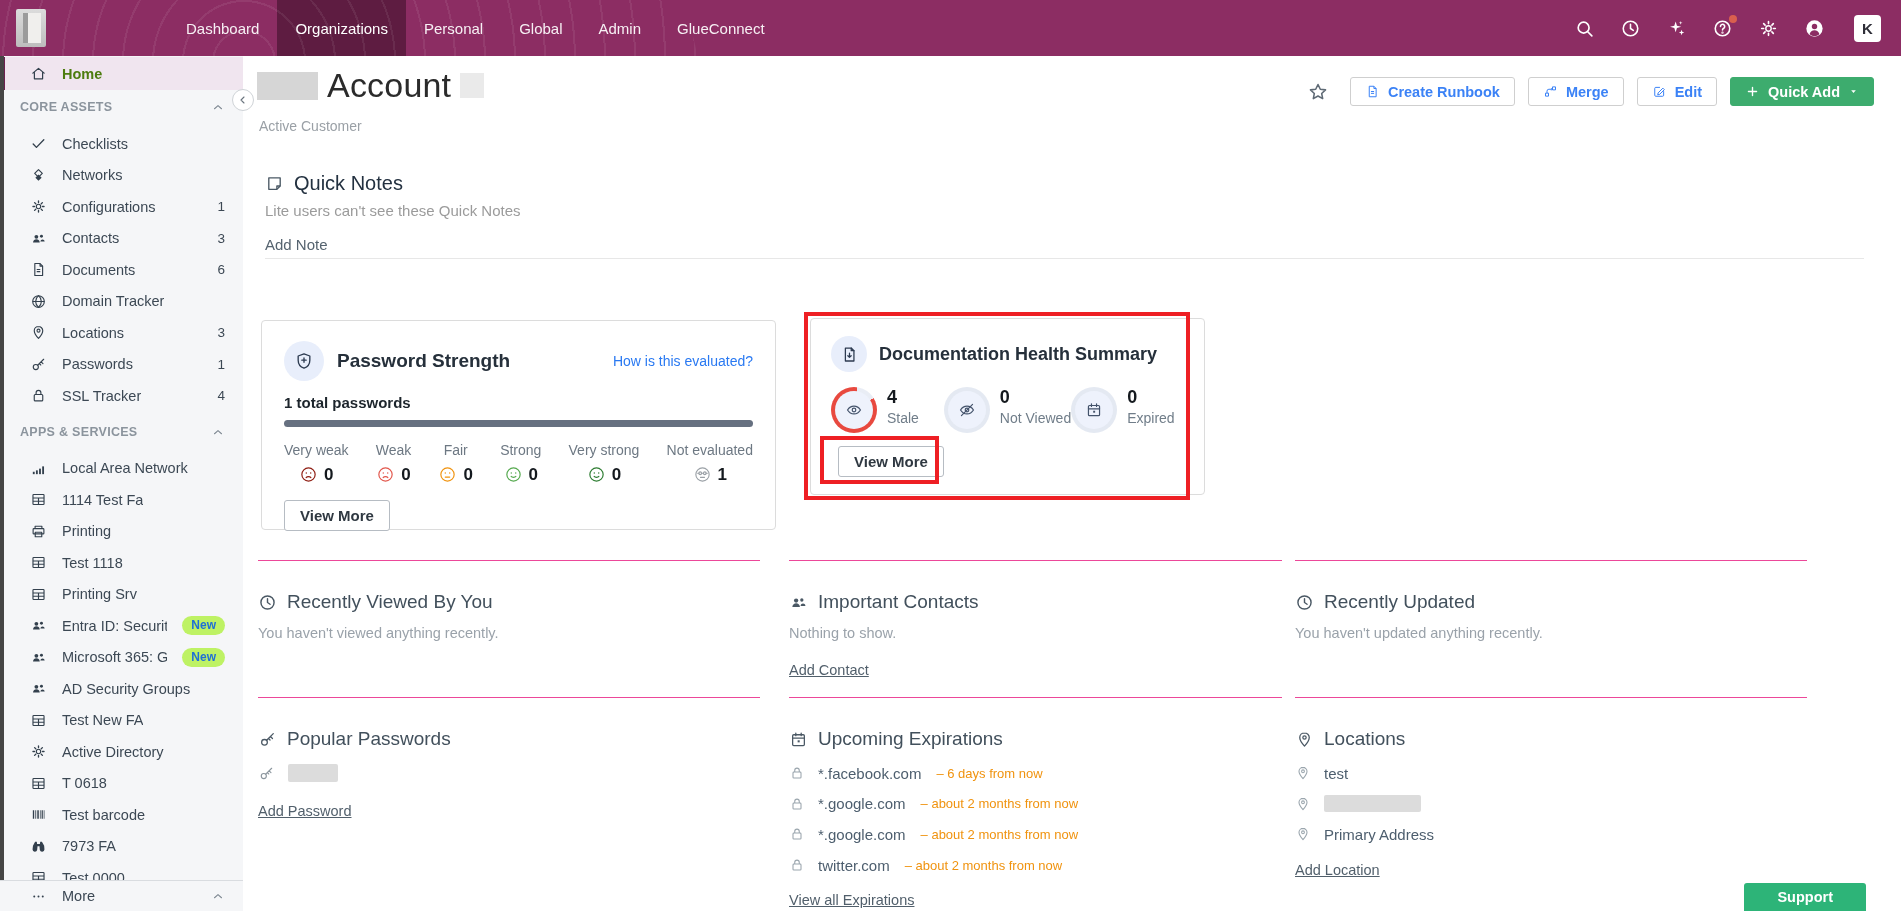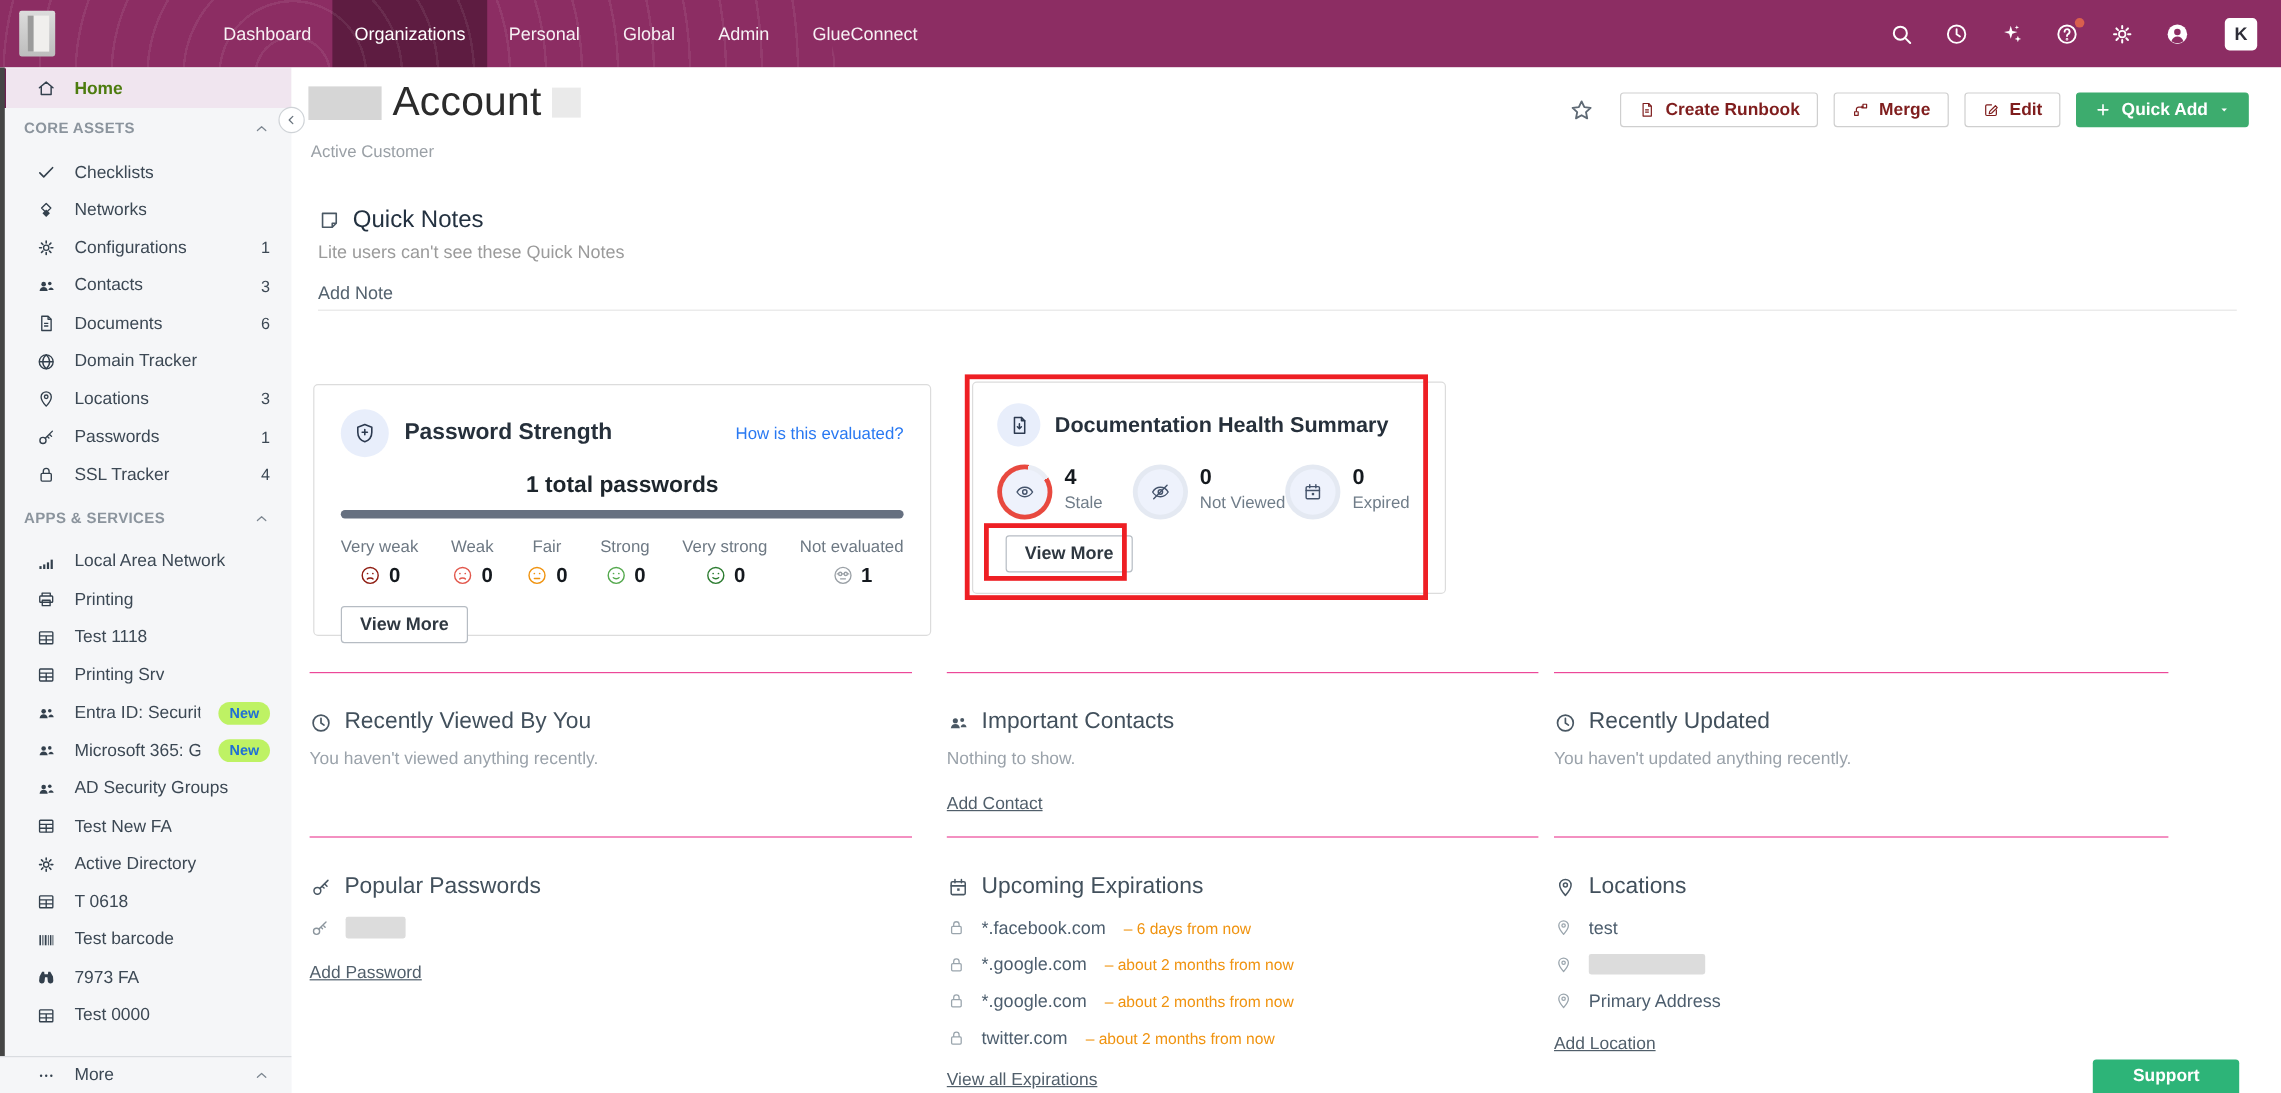--- a/index.html
+++ b/index.html
@@ -57,42 +57,42 @@
 
   .title-row{position:absolute; left:14px; top:10px; display:flex; align-items:center; gap:9px;}
   .redact-lg{width:61px; height:28px; background:#d6d6d6;}
   .page-title{font-size:34px; font-weight:300; color:#2b2b2b; letter-spacing:.2px;}
   .redact-md{width:24px; height:25px; background:#eaeaea;}
   .subtitle{position:absolute; left:16px; top:62px; font-size:14px; color:#9aa0a6;}
 
   .header-actions{position:absolute; top:21px; right:27px; display:flex; align-items:center; gap:13px;}
   .star-btn{width:22px; height:22px; color:#5f6a75; margin-right:8px; cursor:pointer;}
   .btn{display:inline-flex; align-items:center; gap:8px; height:29px; padding:0 14px; background:#fff; border:1px solid #cfcfcf;
-    border-radius:3px; font-size:14.5px; font-weight:600; color:#7f1d1d; cursor:pointer; white-space:nowrap;}
+    border-radius:3px; font-size:14.5px; font-weight:600; color:#3b82f6; cursor:pointer; white-space:nowrap;}
   .btn svg{width:15px; height:15px;}
   .btn.green{background:var(--green); border-color:var(--green); color:#fff;}
   .btn.green .caret{width:11px; height:11px;}
 
   .quick-notes{position:absolute; left:22px; top:116px;}
   .sec-head{display:flex; align-items:center; gap:10px; font-size:19px; color:#42505c;}
   .sec-head svg{width:19px; height:19px; color:#4a5864; flex:none;}
   .quick-notes .sec-head{font-size:20px; color:#233140; font-weight:500;}
   .qn-sub{margin-top:7px; font-size:15px; color:#9b9b9b;}
   .qn-add{margin-top:17px; font-size:15px; color:#55636f; cursor:pointer; display:inline-block;}
   .divider{position:absolute; left:22px; top:202px; width:1599px; border-top:1px solid #e7e7e7;}
 
   
   .card{background:#fff; border:1px solid #dcdcdc; border-radius:4px; position:absolute;}
   .ps-card{left:18px; top:264px; width:515px; height:210px; padding:20px 22px;}
   .card-head{display:flex; align-items:center;}
   .icon-circle{width:40px; height:40px; border-radius:50%; background:#e8eefb; display:flex; align-items:center; justify-content:center; flex:none;}
   .icon-circle svg{width:20px; height:20px; color:#2c3a50;}
   .card-title{margin-left:13px; font-size:19px; font-weight:700; color:#26303b;}
   .eval-link{margin-left:auto; font-size:14px; color:var(--blue); cursor:pointer;}
-  .ps-total{text-align:center; margin-top:13px; font-size:19px; font-weight:700; color:#1d252c;}
+  .ps-total{text-align:left; margin-top:13px; font-size:15px; font-weight:700; color:#1d252c;}
   .ps-bar{margin-top:9px; height:6.5px; background:#667080; border-radius:4px;}
   .ps-cats{display:flex; justify-content:space-between; margin-top:15px;}
   .ps-cat{text-align:center;}
   .ps-cat-label{font-size:14px; color:#6d7883;}
   .ps-cat-value{margin-top:7px; display:flex; align-items:center; justify-content:center; gap:6px;}
   .ps-cat-value .face{width:19px; height:19px;}
   .ps-num{font-size:17px; font-weight:800; color:#14191e;}
   .view-more{display:inline-block; margin-top:15px; padding:6px 15px; background:#fff; border:1px solid #b6bcc3; border-radius:3px;
     font-size:15px; font-weight:700; color:#2f3841; cursor:pointer;}
 
@@ -522,20 +522,26 @@
       </div>
       <div class="side-list" id="side-list-1">
           <div class="side-item">
             <svg viewBox="0 0 24 24" class="sicon">
               <use href="#i-bars"></use>
             </svg>
             <span class="side-label">Local Area Network</span>
           </div>
           <div class="side-item">
             <svg viewBox="0 0 24 24" class="sicon">
+              <use href="#i-table"></use>
+            </svg>
+            <span class="side-label">1114 Test Fa</span>
+          </div>
+          <div class="side-item">
+            <svg viewBox="0 0 24 24" class="sicon">
               <use href="#i-printer"></use>
             </svg>
             <span class="side-label">Printing</span>
           </div>
           <div class="side-item">
             <svg viewBox="0 0 24 24" class="sicon">
               <use href="#i-table"></use>
             </svg>
             <span class="side-label">Test 1118</span>
           </div>

